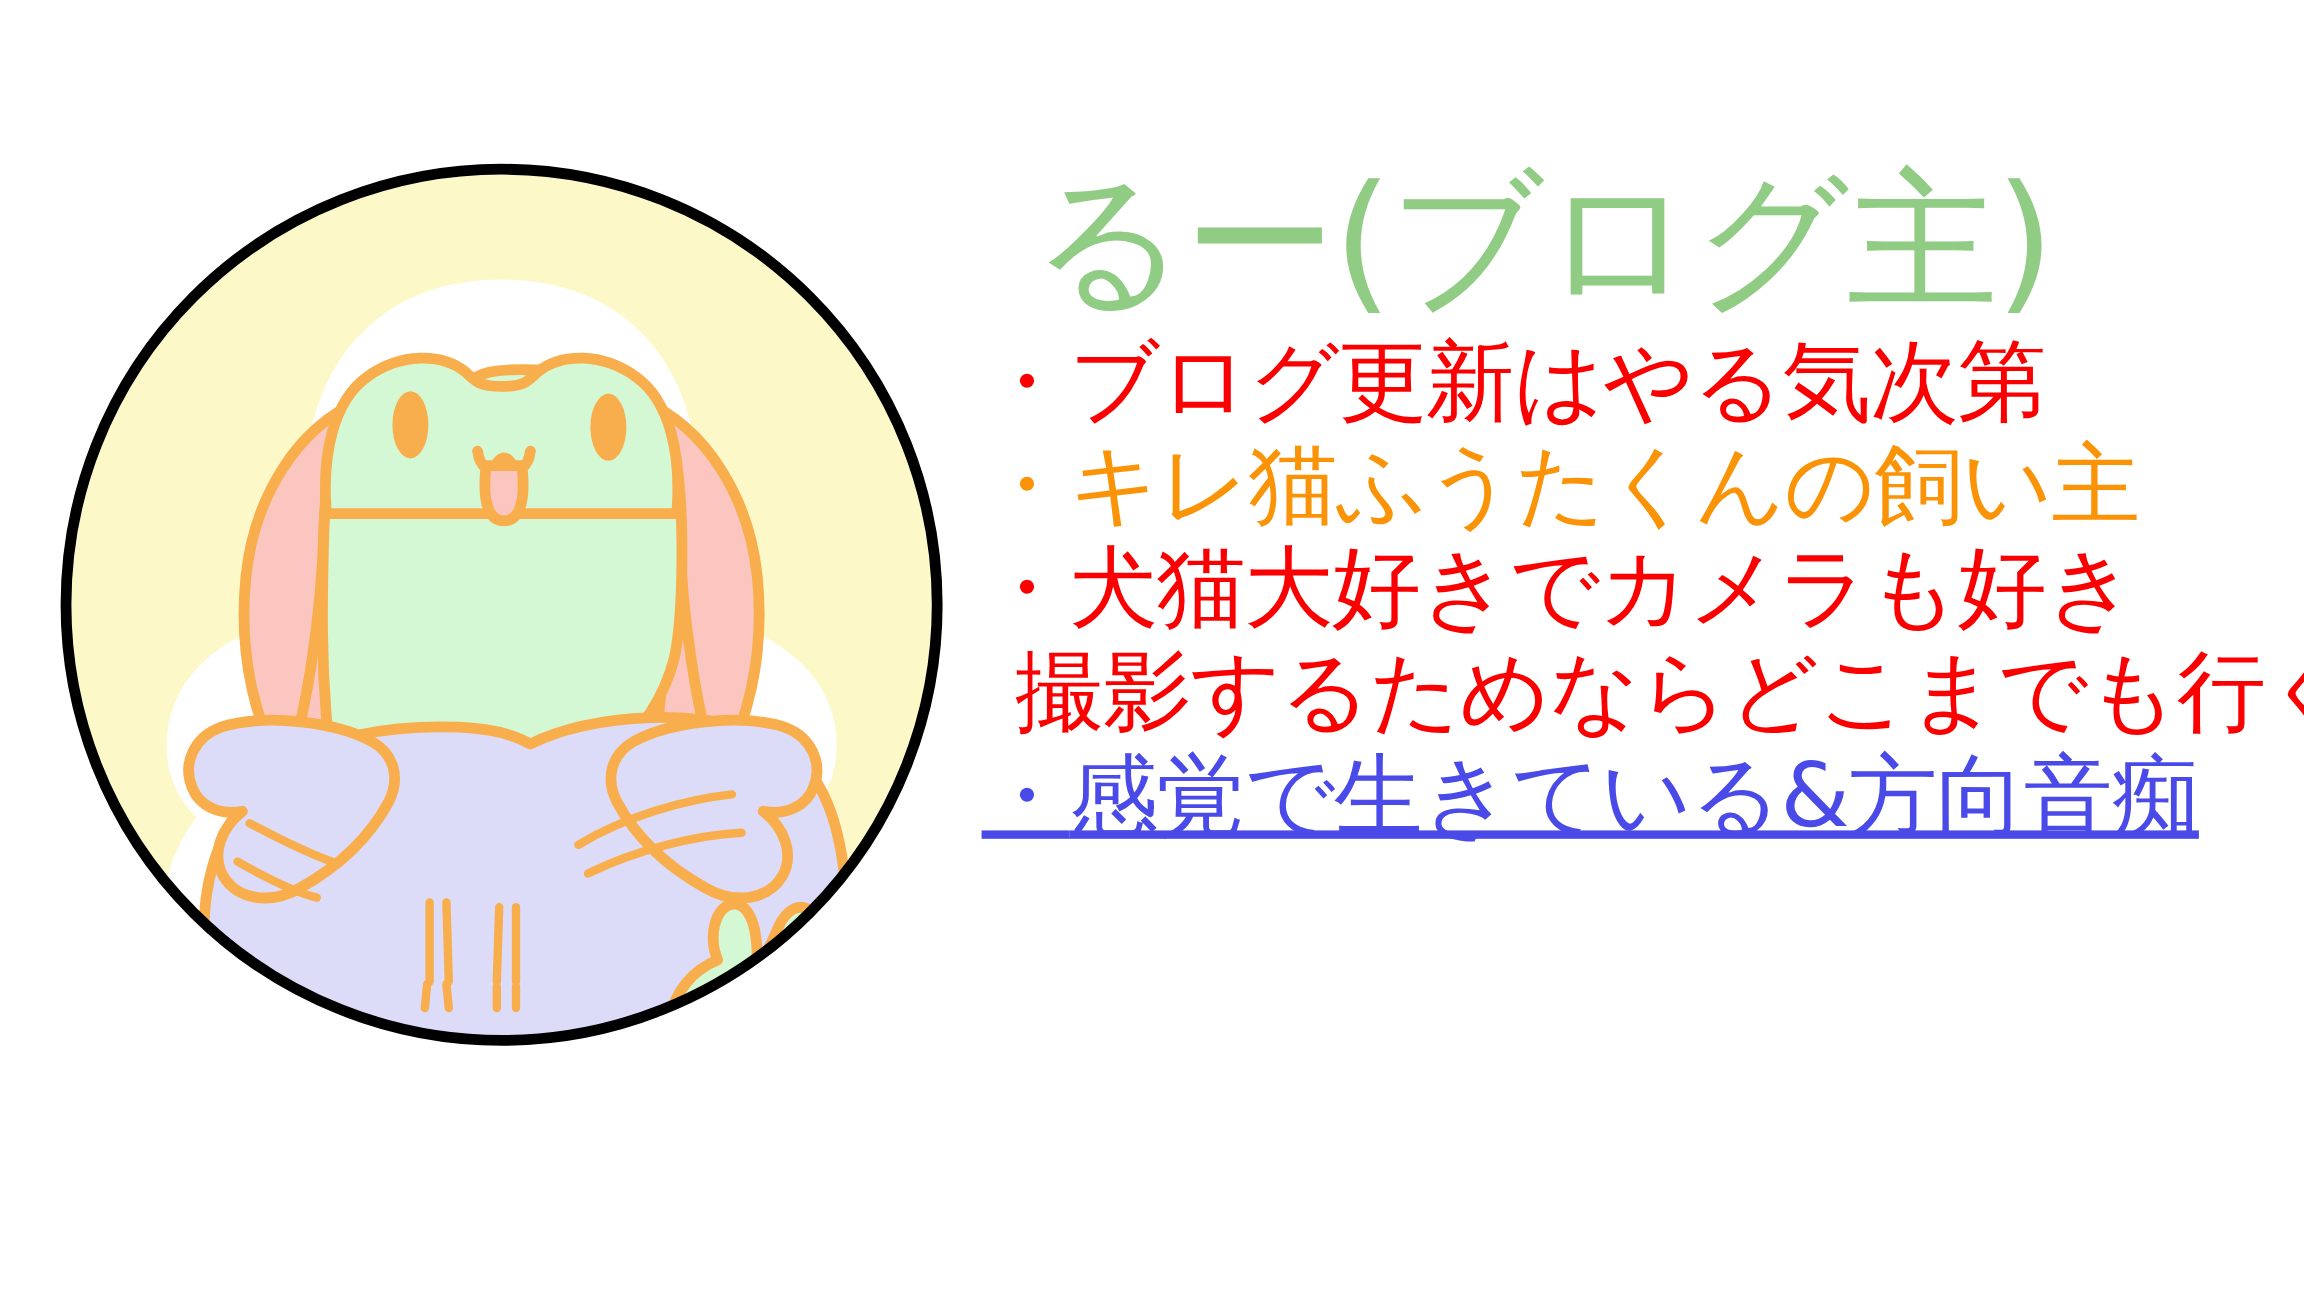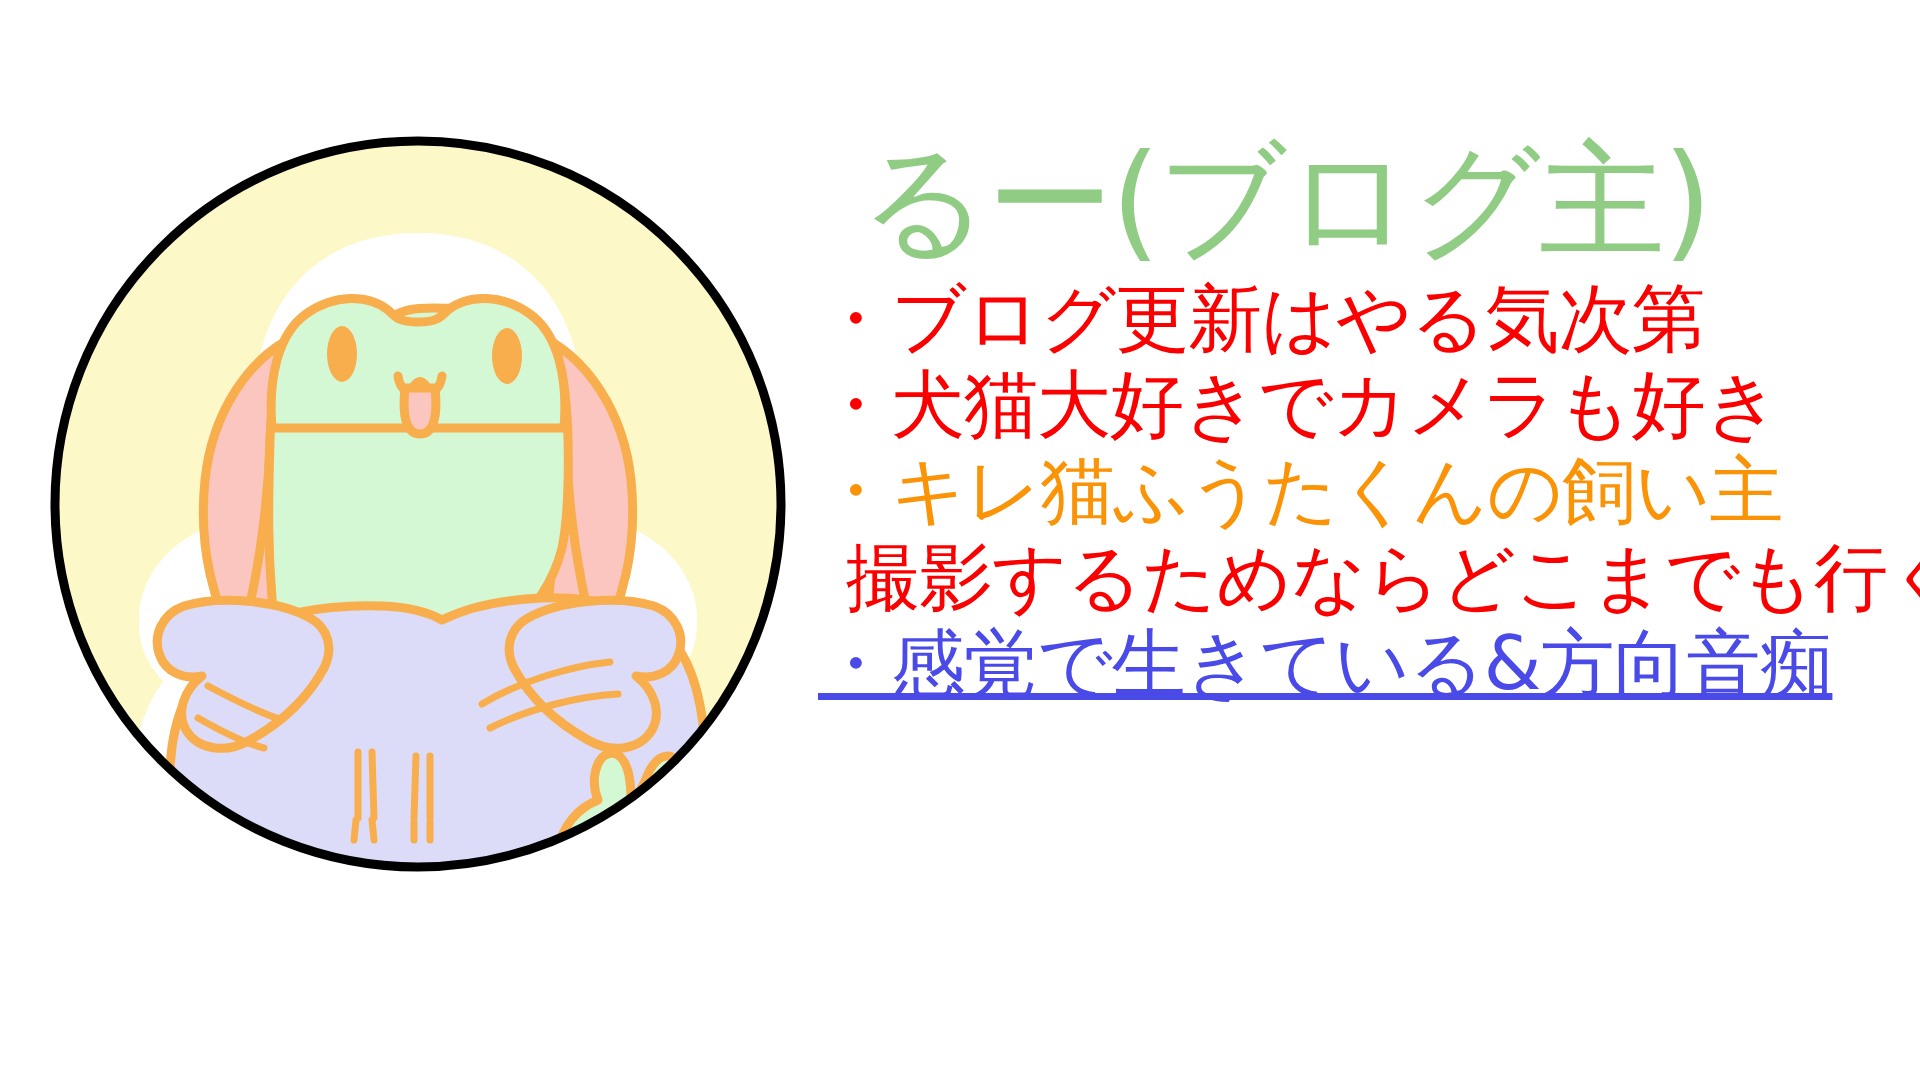--- a/index.html
+++ b/index.html
@@ -241,26 +241,26 @@
   </div>
 
   <div id="profile-text">
 
     <div id="display-name" style="color: rgb(144, 204, 132);">るー(ブログ主)</div>
 
     <ul id="bullet-list">
       <li style="color: rgb(251, 0, 0); margin-top: 11px;">
         <span class="bullet-dot">・</span><span>ブログ更新はやる気次第</span>
       </li>
+      <li style="color: rgb(251, 147, 7);">
+        <span class="bullet-dot">・</span><span>キレ猫ふうたくんの飼い主</span>
+      </li>
       <li style="color: rgb(251, 0, 0);">
         <span class="bullet-dot">・</span><span>犬猫大好きでカメラも好き</span>
       </li>
-      <li style="color: rgb(251, 147, 7);">
-        <span class="bullet-dot">・</span><span>キレ猫ふうたくんの飼い主</span>
-      </li>
       <li class="cont" style="color: rgb(251, 0, 0);">
         <span class="bullet-dot"></span><span>撮影するためならどこまでも行く</span>
       </li>
       <li style="color: rgb(74, 74, 232); text-decoration: underline;">
         <span class="bullet-dot">・</span><span>感覚で生きている&amp;方向音痴</span>
       </li>
     </ul>
 
   </div>
 </div>

